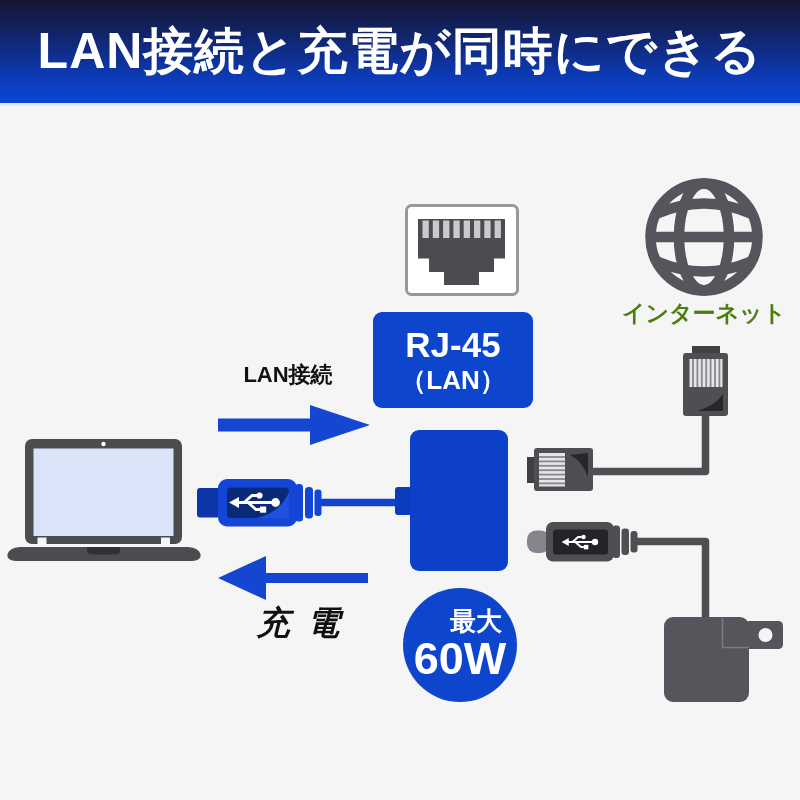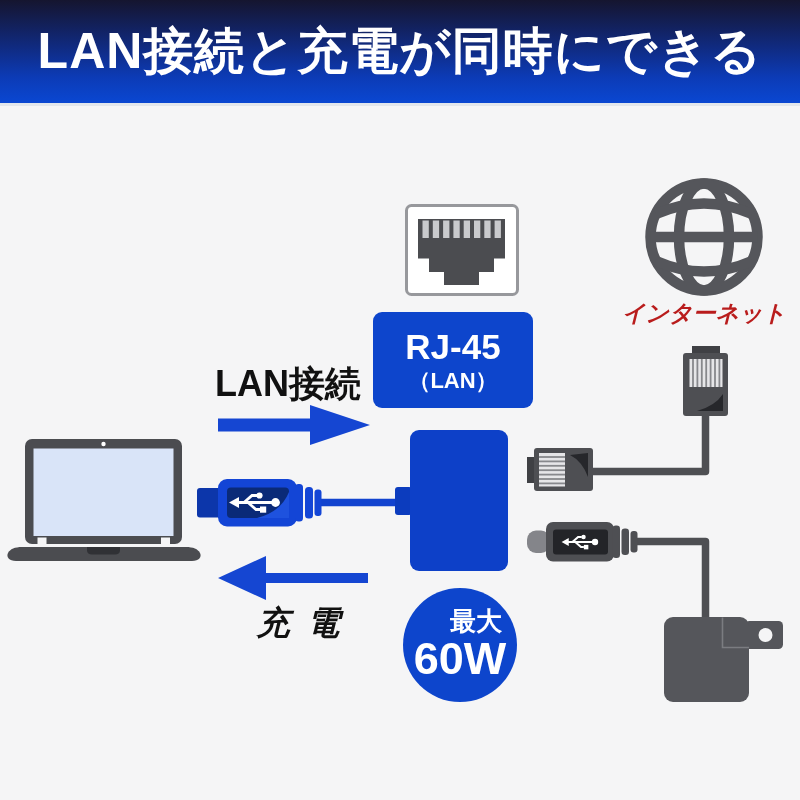--- a/index.html
+++ b/index.html
@@ -21,33 +21,33 @@
   .banner h1{
     margin:0;color:#ffffff;font-size:50px;font-weight:800;
     letter-spacing:1px;white-space:nowrap;
   }
 
   
   .art{position:absolute;left:0;top:0;width:800px;height:800px;}
 
   
   .lbl{position:absolute;text-align:center;color:#111;font-weight:800;}
-  .lan-label{left:198px;top:360px;width:180px;font-size:36px;}
+  .lan-label{left:198px;top:360px;width:180px;font-size:22px;}
   .charge-label{left:210px;top:601px;width:180px;font-size:33px;letter-spacing:4px;font-style:italic;}
-  .internet-label{left:612px;top:298px;width:184px;font-size:23px;color:#b91c1c;font-style:italic;}
+  .internet-label{left:612px;top:298px;width:184px;font-size:23px;color:#4d7c0f;}
 
   
   .rj45-box{
     position:absolute;left:373px;top:312px;width:160px;height:96px;
     background:#0d45cc;border-radius:9px;
     display:flex;flex-direction:column;align-items:center;justify-content:center;
     color:#fff;font-weight:800;line-height:1.18;
   }
   .rj45-box .l1{font-size:35px;}
-  .rj45-box .l2{font-size:22px;}
+  .rj45-box .l2{font-size:26px;}
   .watt-badge{
     position:absolute;left:403px;top:588px;width:114px;height:114px;
     background:#0d45cc;border-radius:50%;
     display:flex;flex-direction:column;align-items:center;justify-content:center;
     color:#fff;font-weight:800;line-height:1.05;
   }
   .watt-badge .l1{font-size:26px;margin-left:32px;}
   .watt-badge .l2{font-size:45px;text-align:center;}
 </style>
 </head>

